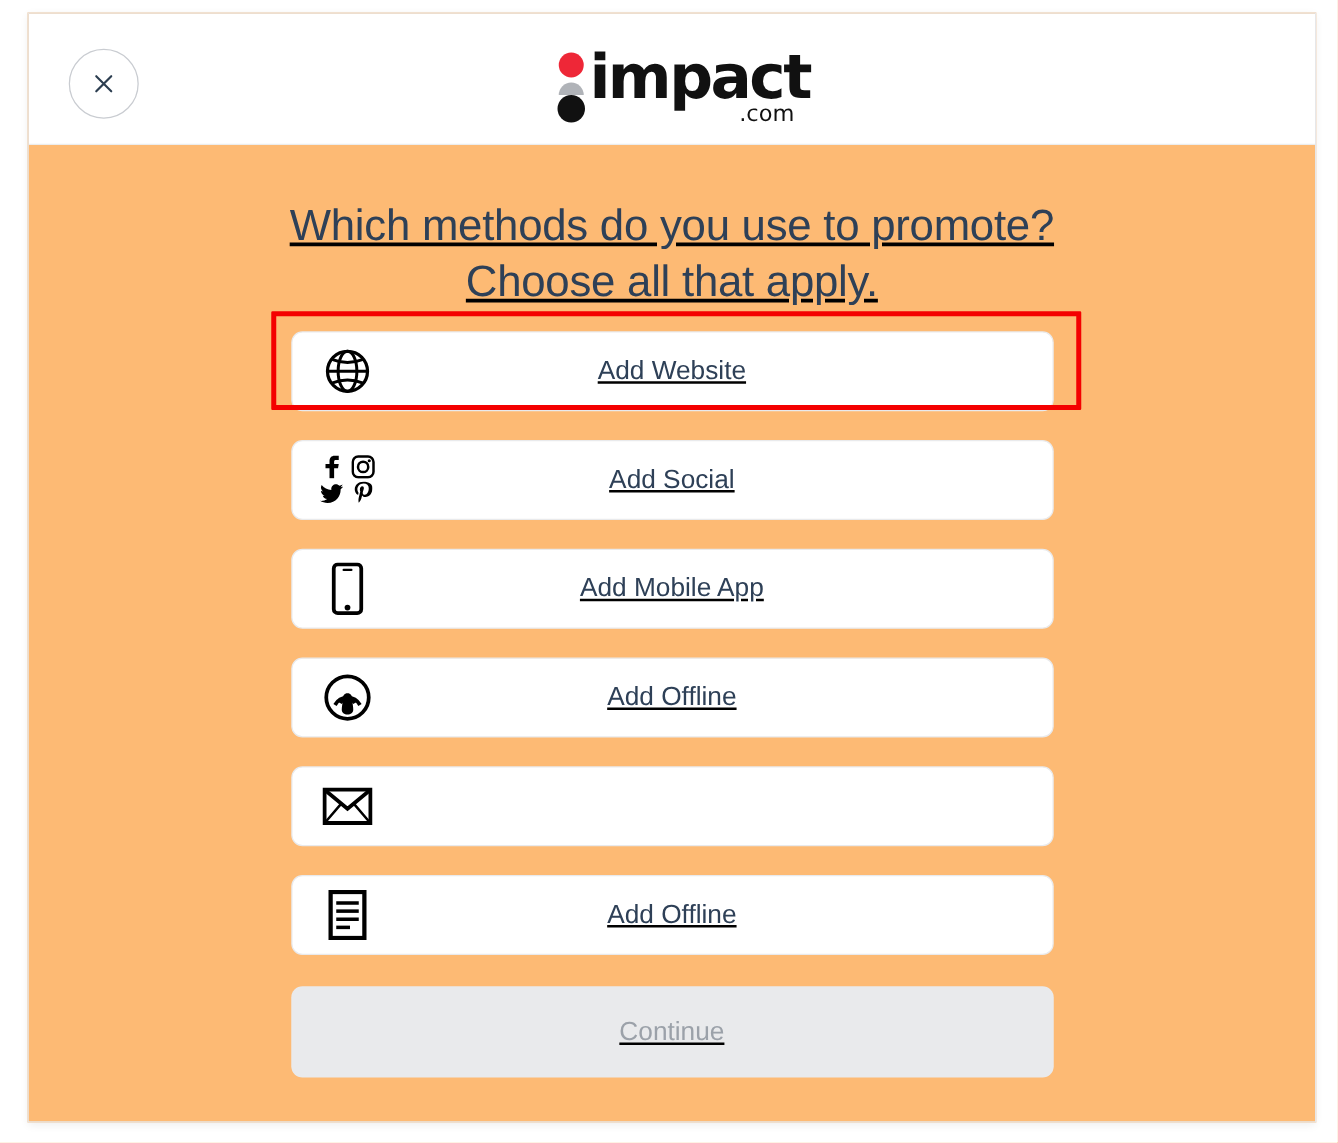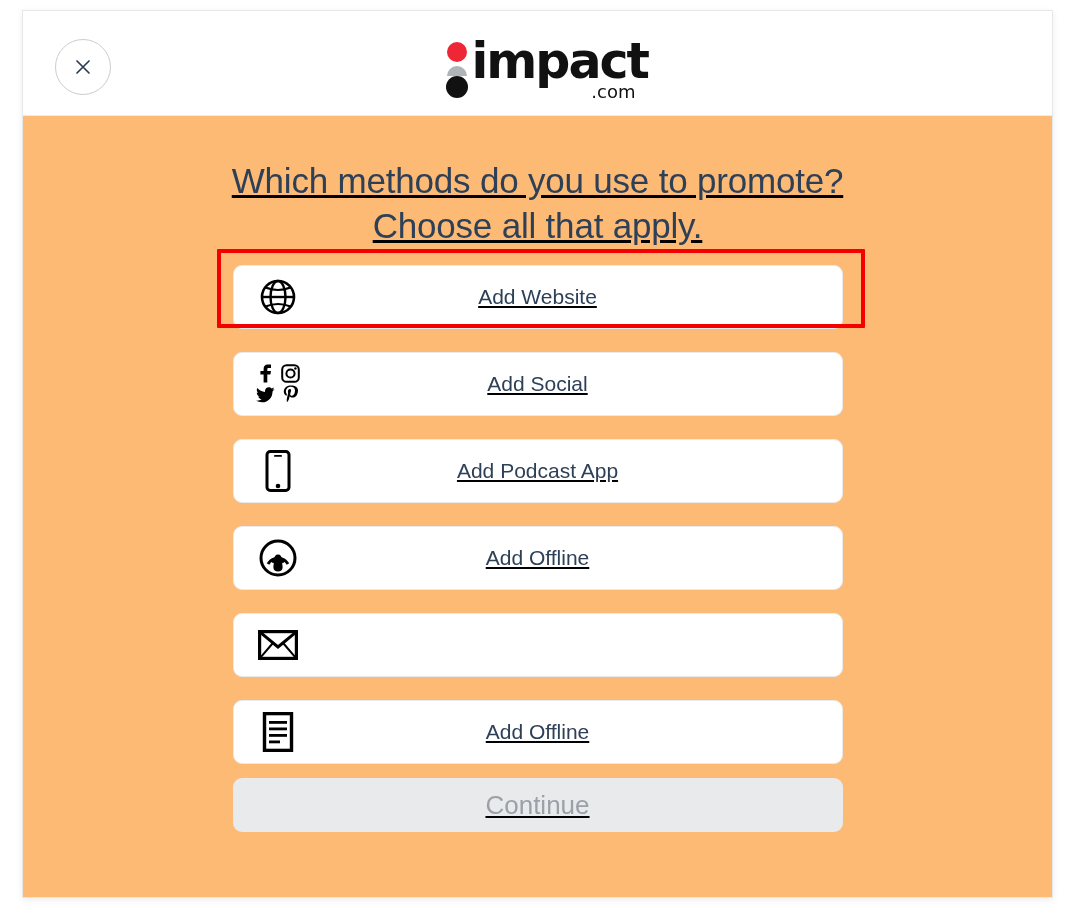--- a/index.html
+++ b/index.html
@@ -157,27 +157,27 @@
     grid-template-rows: 19px 19px;
     gap: 2px 5px;
     align-items: center;
     justify-items: center;
   }
   .social-grid svg { display: block; }
 
   
   .continue-button {
     width: 610px;
-    height: 54px;
-    margin-top: 14px;
+    height: 73px;
+    margin-top: 25px;
     background: #e9eaec;
     border: none;
     border-radius: 9px;
     font-family: "Liberation Sans", sans-serif;
-    font-size: 26px;
+    font-size: 21px;
     color: #9ba1a9;
     cursor: default;
   }
 
   
   .highlight-box {
     position: absolute;
     left: 217px;
     top: 249px;
     width: 648px;
@@ -263,21 +263,21 @@
         </div>
 
         <div class="option-button">
           <span class="option-icon">
             <svg width="30" height="42" viewBox="0 0 30 42">
               <rect x="4" y="1.5" width="22" height="39" rx="3.2" fill="none" stroke="#000" stroke-width="3"></rect>
               <rect x="11" y="5" width="8" height="1.8" rx="0.9" fill="#000"></rect>
               <circle cx="15" cy="36" r="2.3" fill="#000"></circle>
             </svg>
           </span>
-          <span class="option-label">Add Podcast App</span>
+          <span class="option-label">Add Mobile App</span>
         </div>
 
         <div class="option-button">
           <span class="option-icon">
             <svg width="40" height="40" viewBox="0 0 40 40">
               <circle cx="20" cy="20" r="17" fill="none" stroke="#000" stroke-width="3"></circle>
               <path d="M10 26 A11.5 11.5 0 0 1 30 26" fill="none" stroke="#000" stroke-width="3"></path>
               <path d="M14.2 24.5 A7 7 0 0 1 25.8 24.5" fill="none" stroke="#000" stroke-width="2.8"></path>
               <path d="M20 16.5 C22.6 16.5 23.8 18.6 23.8 21.3 C23.8 24 24.6 27 24.6 29.6 C24.6 32.2 22.6 33.6 20 33.6 C17.4 33.6 15.4 32.2 15.4 29.6 C15.4 27 16.2 24 16.2 21.3 C16.2 18.6 17.4 16.5 20 16.5 Z" fill="#000"></path>
             </svg>

